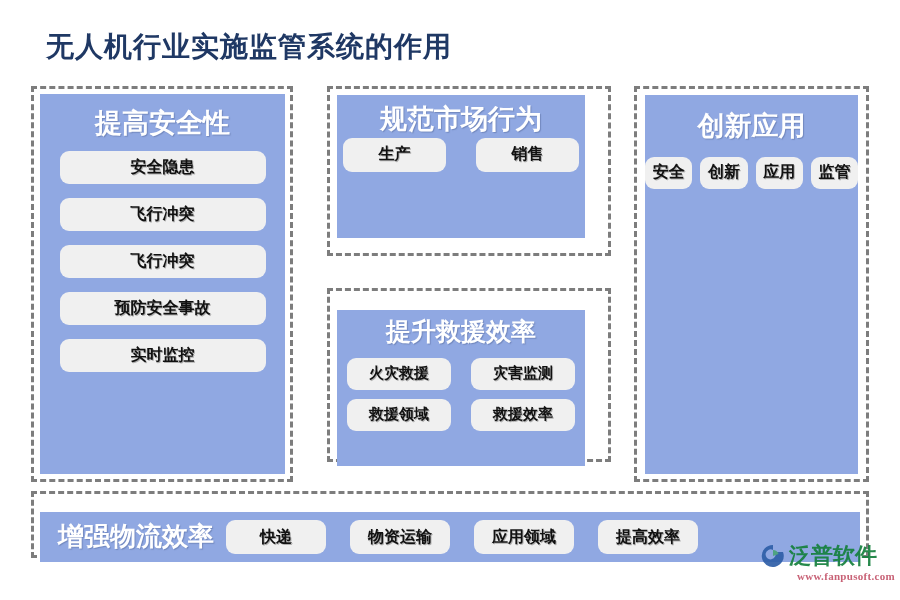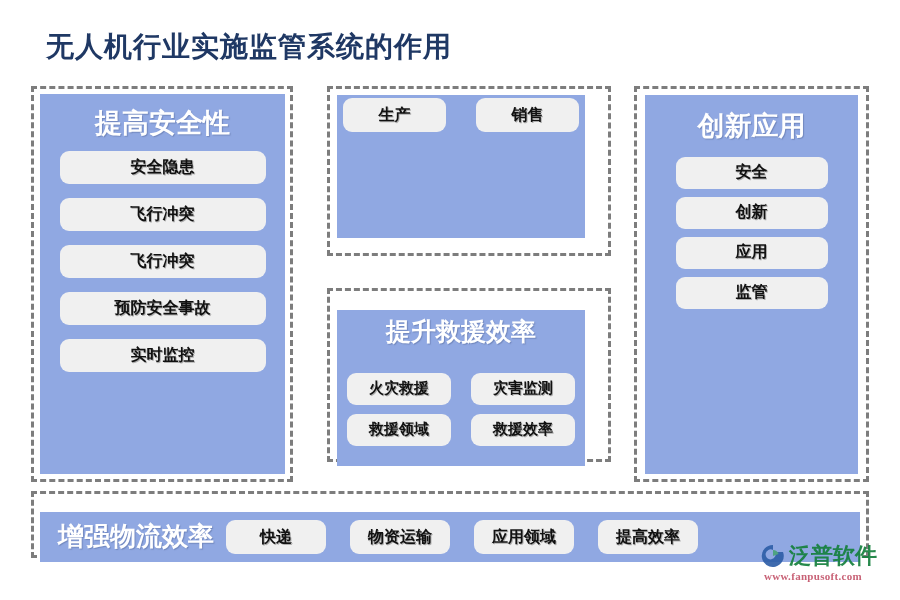--- a/index.html
+++ b/index.html
@@ -13,20 +13,21 @@
     background: #ffffff;
     font-family: "Liberation Serif", "DejaVu Serif", serif;
     overflow: hidden;
     position: relative;
   }
 
   #canvas {
     position: relative;
     width: 900px;
     height: 600px;
+    text-align: right;
   }
 
   
   #page-title {
     position: absolute;
     left: 46px;
     top: 30px;
     font-size: 28px;
     font-weight: bold;
     color: #1f3864;
@@ -99,36 +100,36 @@
     justify-content: center;
     width: 100%;
   }
   #panel-market .chip { width: 103px; height: 34px; font-size: 16px; }
 
   
   #frame-rescue  { left: 327px; top: 288px; width: 284px; height: 174px; }
   #panel-rescue  { left: 337px; top: 310px; width: 248px; height: 156px; }
   #panel-rescue .panel-heading { font-size: 25px; margin-top: 8px; }
   #panel-rescue .chip-grid {
-    margin-top: 27px;
+    margin-top: 12px;
     display: grid;
     grid-template-columns: repeat(2, 104px);
     gap: 9px 20px;
     justify-content: center;
   }
   #panel-rescue .chip { height: 32px; font-size: 15px; }
 
   
   #frame-innov   { left: 634px; top: 86px;  width: 235px; height: 396px; }
   #panel-innov   { left: 645px; top: 95px;  width: 213px; height: 379px; }
   #panel-innov .panel-heading { font-size: 27px; margin-top: 17px; }
   #panel-innov .chip-list {
     margin-top: 15px;
     display: flex;
-    flex-direction: column;
+    flex-direction: row;
     gap: 8px;
     width: 100%;
     align-items: center;
   }
   #panel-innov .chip { width: 152px; height: 32px; font-size: 16px; }
 
   
   #frame-logistics { left: 31px; top: 491px; width: 838px; height: 67px; }
   #panel-logistics {
     left: 40px; top: 512px; width: 820px; height: 50px;
@@ -193,20 +194,21 @@
       <div class="chip">飞行冲突</div>
       <div class="chip">飞行冲突</div>
       <div class="chip">预防安全事故</div>
       <div class="chip">实时监控</div>
     </div>
   </div>
 
   <div class="dash-frame" id="frame-market"></div>
 
   <div class="panel" id="panel-market">
+    <div class="panel-heading">规范市场行为</div>
     <div class="chip-row">
       <div class="chip">生产</div>
       <div class="chip">销售</div>
     </div>
   </div>
 
   <div class="dash-frame" id="frame-rescue"></div>
 
   <div class="panel" id="panel-rescue">
     <div class="panel-heading">提升救援效率</div>

